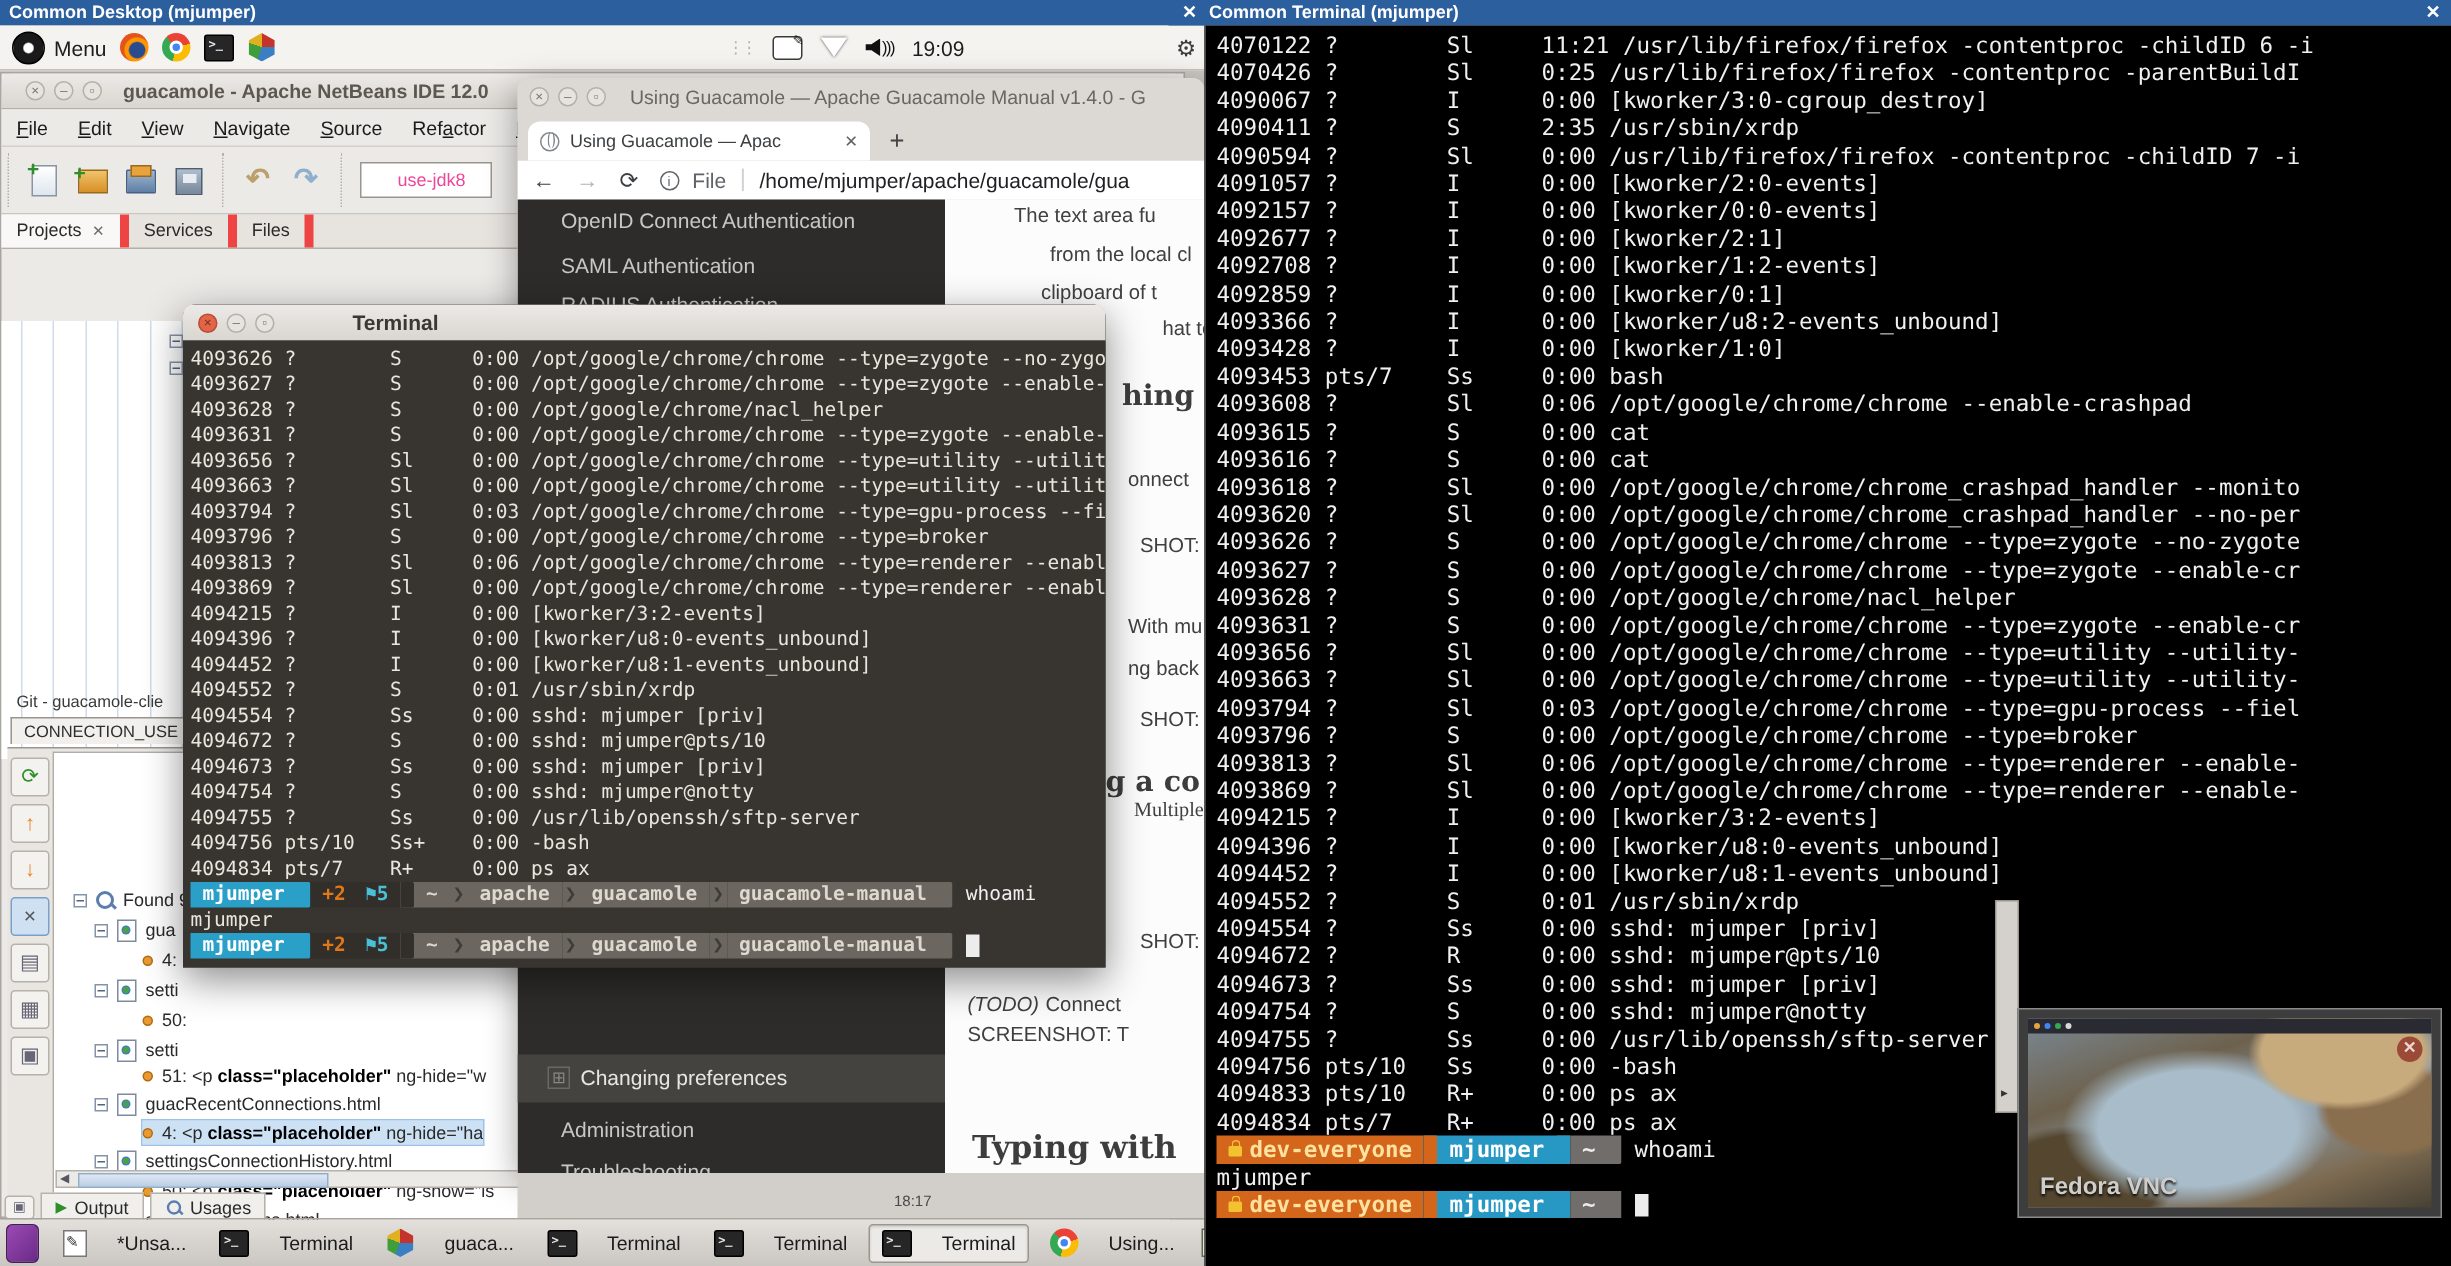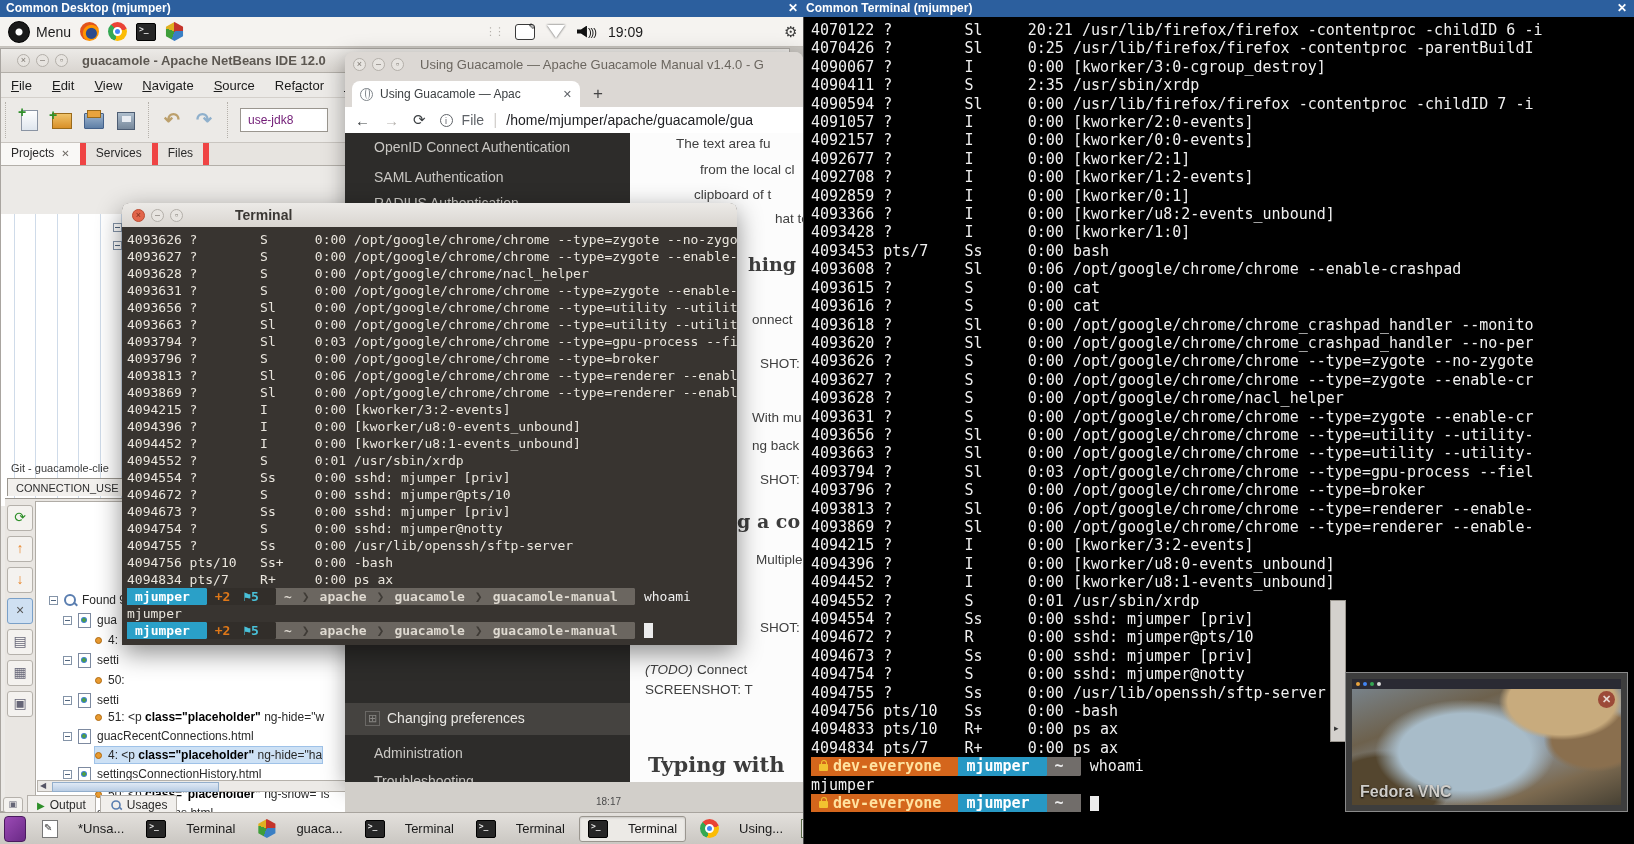--- a/index.html
+++ b/index.html
@@ -46,22 +46,22 @@
   .nbi{width:22px;height:22px;position:relative;}
   .nbi-newfile{background:linear-gradient(#fff,#dfe6ee);border:1px solid #8a94a3;width:15px;height:19px;margin:1px 3px;}
   .nbi-newfile::after,.nbi-newproj::after{content:"+";position:absolute;left:-4px;top:-7px;color:#2e8f2a;font-weight:bold;font-size:14px;}
   .nbi-newproj{background:linear-gradient(#f0c36a,#d89028);border:1px solid #9a6a1a;width:18px;height:14px;margin:4px 2px;}
   .nbi-open{background:linear-gradient(#9fb6cf,#5f7fa6);border:1px solid #44618a;width:18px;height:14px;margin:4px 2px;border-radius:1px;}
   .nbi-open::after{content:"";position:absolute;left:2px;top:-4px;width:12px;height:6px;background:#e8a33d;border:1px solid #9a6a1a;}
   .nbi-save{background:linear-gradient(#aebecd,#77889b);border:1px solid #4d5d73;width:16px;height:16px;margin:3px;}
   .nbi-save::after{content:"";position:absolute;left:4px;top:3px;width:9px;height:6px;background:#e8ecf2;}
   .nbi-undo,.nbi-redo{font-size:19px;line-height:22px;text-align:center;font-weight:bold;}
   .nbi-undo{color:#bca06c;} .nbi-redo{color:#8fb0cc;}
-  .nb-combo{width:88px;height:24px;background:#fff;border:1px solid #9a968f;font-size:12px;color:#701a75;
-            line-height:22px;padding-left:7px;box-sizing:border-box;}
+  .nb-combo{width:88px;height:24px;background:#fff;border:1px solid #9a968f;font-size:12px;color:#ec4899;
+            line-height:22px;padding-left:24px;box-sizing:border-box;}
   .nb-tabs{display:flex;height:22px;background:#e7e4e0;border-bottom:1px solid #b3afa9;font-size:12px;color:#2a2a2a;}
   .nb-tab{padding:3px 10px 0;border-right:6px solid #ef4444;white-space:nowrap;}
   .nb-tab.active{background:#f9f8f6;}
   .nb-tab .tx{margin-left:7px;color:#6e6a64;font-size:10px;}
   .nb-tree{left:0;top:165px;width:345px;height:292px;background:#fff;}
   .guide{position:absolute;top:0;bottom:0;width:1px;background:#cfdbe9;}
   .tree-row{position:absolute;display:flex;align-items:center;gap:5px;font-size:12px;color:#1b1b1b;height:16px;}
   .handle{width:9px;height:9px;border:1px solid #8494a8;background:#fff;box-sizing:border-box;position:relative;}
   .handle::after{content:"";position:absolute;left:1px;top:3px;width:5px;height:1px;background:#51657e;}
   .folder{width:15px;height:11px;background:linear-gradient(#efd9a8,#d9b36a);border:1px solid #a08040;border-radius:1px;position:relative;}
@@ -407,21 +407,21 @@
           <span class="frag f-body" style="left: 700px; top: 162px;">from the local cl</span>
           <span class="frag f-body" style="left: 694px; top: 187px;">clipboard of t</span>
           <span class="frag f-body" style="left: 775px; top: 211px;">hat text</span>
           <span class="frag f-h2" style="left: 748px; top: 253px;">hing</span>
           <span class="frag f-body" style="left: 752px; top: 312px;">onnect</span>
           <span class="frag f-body" style="left: 760px; top: 356px;">SHOT: E</span>
           <span class="frag f-body" style="left: 752px; top: 410px;">With mu</span>
           <span class="frag f-body" style="left: 752px; top: 438px;">ng back</span>
           <span class="frag f-body" style="left: 760px; top: 472px;">SHOT: C</span>
           <span class="frag f-h2" style="left: 737px; top: 510px;">g a co</span>
-          <span class="frag f-body" style="left: 756px; top: 552px;">Multiple</span>
+          <span class="frag f-body" style="left: 756px; top: 532px; font-family: Liberation Serif, serif;">Multiple</span>
           <span class="frag f-body" style="left: 760px; top: 620px;">SHOT: E</span>
           <span class="frag f-body f-it" style="left: 645px; top: 662px;">(TODO)</span>
           <span class="frag f-body" style="left: 697px; top: 662px;">Connect</span>
           <span class="frag f-body" style="left: 645px; top: 682px;">SCREENSHOT: T</span>
           <span class="frag f-h1" style="left: 648px; top: 752px;">Typing with</span>
         </div>
     </div>
   </div>
 
   <div class="abs" style="left:345px;top:782px;width:458px;height:30px;background:#d2cfca;z-index:2;"></div>
@@ -493,21 +493,21 @@
   </div>
 
   <div class="abs rt-bar vnc-titlebar">
     <span style="position:absolute;left:9px;top:0;">✕</span>
     <span style="position:absolute;left:27px;top:0;">Common Terminal (mjumper)</span>
     <span style="position:absolute;right:7px;top:0;">✕</span>
   </div>
   <div class="abs rterm">
     <div style="padding:4px 0 0 7px;">
       <div id="rt-lines">
-          <div class="tline">4070122 ?        Sl     20:21 /usr/lib/firefox/firefox -contentproc -childID 6 -i</div>
+          <div class="tline">4070122 ?        Sl     11:21 /usr/lib/firefox/firefox -contentproc -childID 6 -i</div>
           <div class="tline">4070426 ?        Sl     0:25 /usr/lib/firefox/firefox -contentproc -parentBuildI</div>
           <div class="tline">4090067 ?        I      0:00 [kworker/3:0-cgroup_destroy]</div>
           <div class="tline">4090411 ?        S      2:35 /usr/sbin/xrdp</div>
           <div class="tline">4090594 ?        Sl     0:00 /usr/lib/firefox/firefox -contentproc -childID 7 -i</div>
           <div class="tline">4091057 ?        I      0:00 [kworker/2:0-events]</div>
           <div class="tline">4092157 ?        I      0:00 [kworker/0:0-events]</div>
           <div class="tline">4092677 ?        I      0:00 [kworker/2:1]</div>
           <div class="tline">4092708 ?        I      0:00 [kworker/1:2-events]</div>
           <div class="tline">4092859 ?        I      0:00 [kworker/0:1]</div>
           <div class="tline">4093366 ?        I      0:00 [kworker/u8:2-events_unbound]</div>

